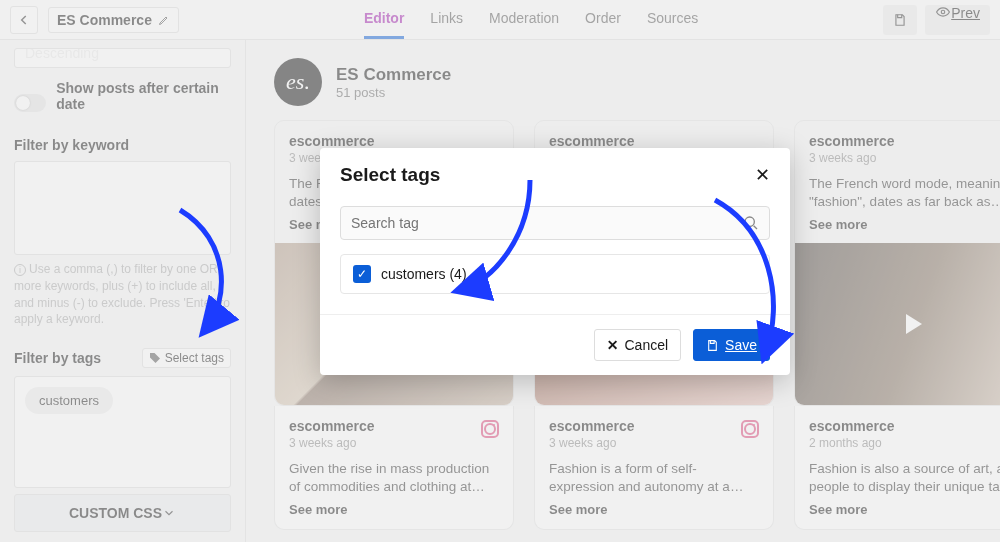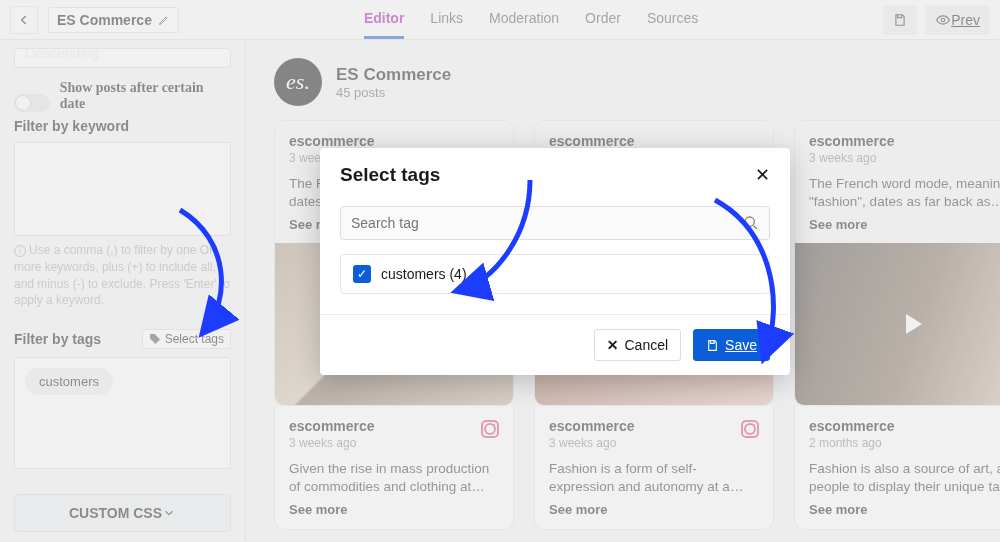--- a/index.html
+++ b/index.html
@@ -7,29 +7,29 @@
 
 
 .topbar { display: flex; align-items: center; height: 40px; border-bottom: 1px solid #e0e0e0; padding: 0 10px; gap: 10px; background: #fcfcfc; }
 .back-btn { width:28px; height:28px; border:1px solid #ddd; border-radius:3px; display:flex; align-items:center;justify-content:center; background:#fff; cursor:pointer;}
 .title-pill { border:1px solid #ddd; border-radius:3px; padding:4px 8px; display:flex; align-items:center; gap:6px; background:#fff; font-weight:600; }
 .nav { display:flex; gap:26px; margin:0 auto; }
 .nav-item { color:#555; padding:10px 0; cursor:pointer; }
 .nav-item.active { color:#a21caf; font-weight:600; border-bottom:3px solid #0b5ed7; }
 .top-actions { display:flex; gap:8px; }
 .icon-btn { width:34px; height:30px; background:#eee; display:flex; align-items:center;justify-content:center; border-radius:3px;}
-.prev-btn { height:30px; padding:0 10px; background:#eee; display:flex; align-items:center; gap:0; border-radius:3px;text-decoration:underline;}
+.prev-btn { height:30px; padding:0 10px; background:#eee; display:flex; gap:0; border-radius:3px;text-decoration:underline;}
 
 
 .main { display:flex; height:calc(542px - 40px); }
 .sidebar { width:246px; border-right:1px solid #e0e0e0; padding:8px 14px; overflow:hidden; position:relative; }
 .content { flex:1; padding:18px 20px 0 28px; position:relative; overflow:hidden; }
 
 .cutoff-box { border:1px solid #ddd; border-radius:3px; padding:6px 10px; margin-bottom:12px; background:#fff; color:#777; height:20px; overflow:hidden; display:flex; align-items:flex-end;}
-.toggle-row { display:flex; align-items:flex-end; gap:10px; margin: 8px 0 6px; font-family: Liberation Serif, serif; }
+.toggle-row { display:flex; align-items:flex-end; gap:10px; margin: 8px 0 25px; }
 .toggle { width:36px; height:18px; border-radius:9px; background:#e5e5e5; position:relative; }
 .toggle::after { content:""; position:absolute; left:2px; top:2px; width:14px;height:14px;border-radius:50%; background:#fff; box-shadow:0 0 2px rgba(0,0,0,.3);}
 .sb-label { font-weight:700; margin-bottom:8px; font-size:14px; }
 .sb-box { border:1px solid #ddd; border-radius:3px; background:#fff; width:100%; }
 .kw-box { height:94px; }
 .sb-hint { color:#aaa; font-size:12px; margin-top:6px; line-height:1.4; }
 .hint-icon { display:inline-block; width:12px;height:12px; border:1px solid #aaa; border-radius:50%; font-size:9px; text-align:center; line-height:11px; margin-right:3px;}
 .tags-header { display:flex; align-items:center; justify-content:space-between; margin-top:20px;}
 .select-tags-btn { border:1px solid #ddd; border-radius:3px; padding:2px 6px; font-size:12px; display:flex; align-items:center; gap:4px; background:#fff; cursor:pointer;}
 .tags-box { margin-top:8px; height:112px; padding:10px;}
@@ -149,21 +149,21 @@
           <path d="M6 9l6 6 6-6"></path>
         </svg>
     </div>
   </div>
 
   <div class="content">
     <div class="brand">
       <div class="logo">es.</div>
       <div>
         <div class="brand-name">ES Commerce</div>
-        <div class="brand-sub">45 posts</div>
+        <div class="brand-sub">51 posts</div>
       </div>
     </div>
 
     <div class="grid">
       <div class="card">
         <div class="card-head">
           <div class="author">escommerce</div>
           <div class="when">3 weeks ago</div>
           <div class="excerpt">The French word mode, meaning dates as far back as 1482, while t</div>
           <div class="see-more">See more</div>

